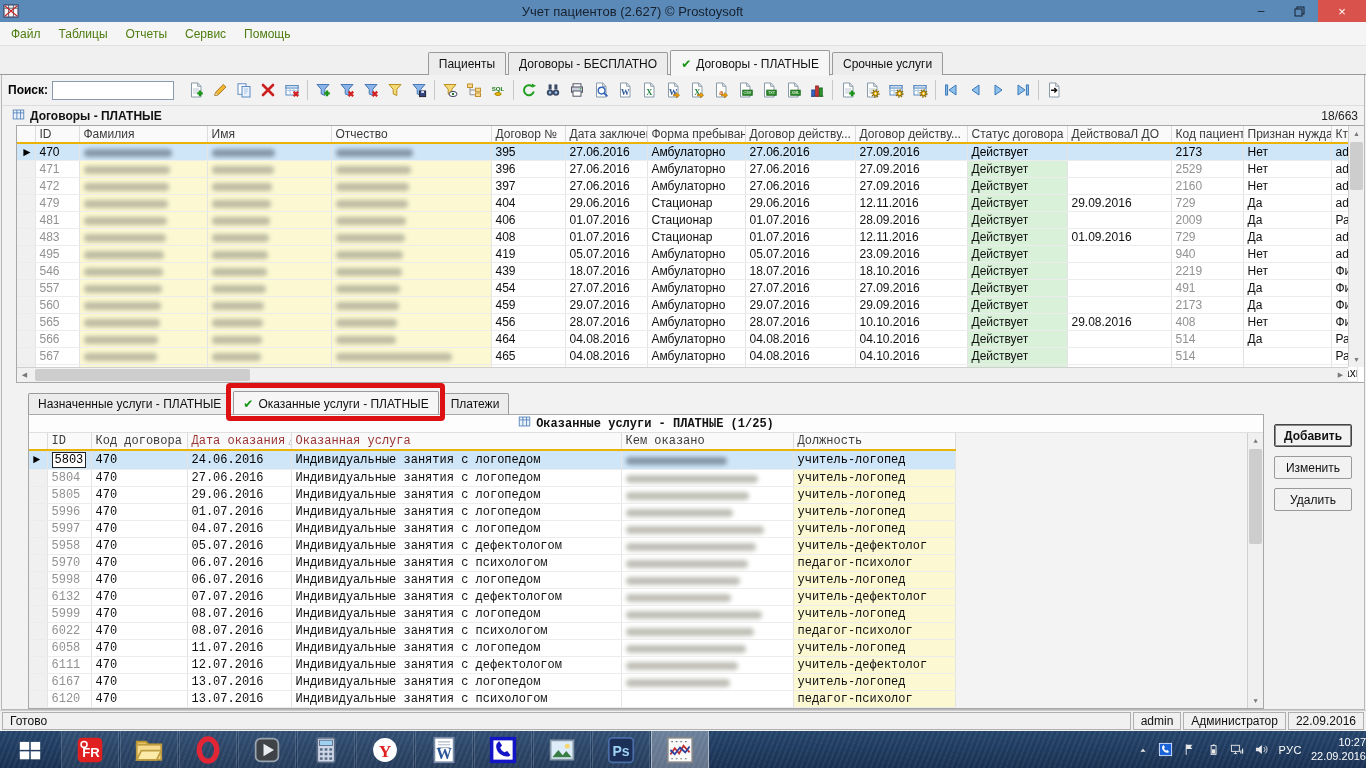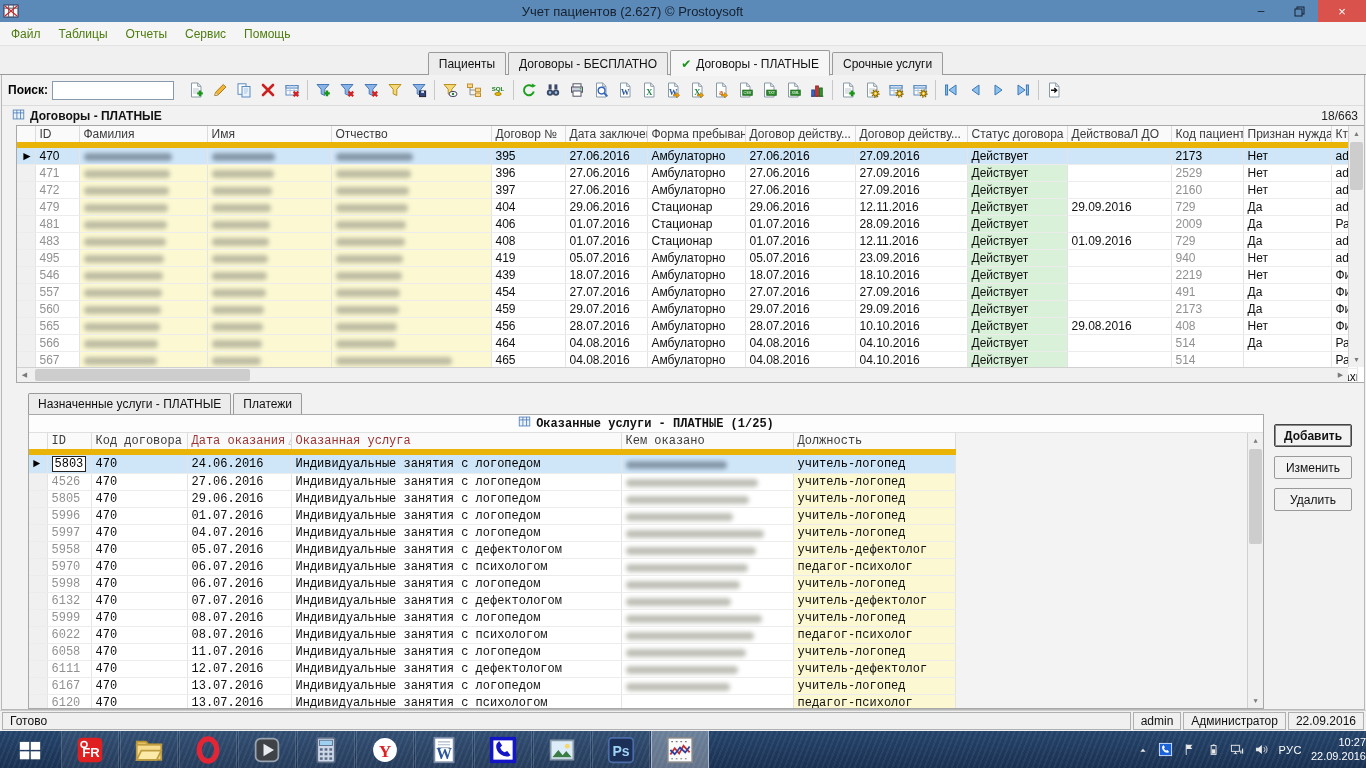--- a/index.html
+++ b/index.html
@@ -37,21 +37,21 @@
 
   
   .caption-row{height:19px;display:flex;align-items:center;padding:0 6px 0 10px;flex:0 0 auto;}
   .caption-row b{margin-left:5px;font-size:12px;}
   .caption-row .counter{margin-left:auto;color:#222;}
 
   
   .topgrid-wrap{height:258px;margin-left:14px;position:relative;background:#fff;border:1px solid #a8a8a8;border-right:none;flex:0 0 auto;overflow:hidden;}
   table.grid{border-collapse:collapse;table-layout:fixed;background:#fff;}
   table.grid td,table.grid th{overflow:hidden;white-space:nowrap;padding:1px 4px;font-weight:normal;text-align:left;font-size:12px;height:16.5px;border-right:1px solid #e4e4e4;border-bottom:1px solid #ececec;}
-  table.grid th{background:#fafafa;color:#3c3c3c;border-bottom:6px solid #eab308;border-right:1px solid #dcdcdc;height:17px;}
+  table.grid th{background:#fafafa;color:#3c3c3c;border-bottom:2px solid #eab308;border-right:1px solid #dcdcdc;height:17px;}
   td.sel,th.sel{background:#f0f0f0;border-right:1px solid #c8c8c8;text-align:center;padding:0;color:#000;font-size:9px;}
   td.num{text-align:right;}
   td.dim{color:#919191;}
   tr.selected td{background:#cfe6f8;color:#000;}
   tr.selected td.dim{color:#000;}
   td.ycell{background:#fbf8d2;}
   td.gcell{background:#d9f1d9;}
   tr.selected td.ycell{background:#cfe6f8;}
   td.dcol{border-left:1px solid #4a4a4a;border-right:1px solid #4a4a4a;}
   .blur{height:8px;border-radius:4px;background:#8d8d7e;opacity:.55;filter:blur(2px);margin-top:2px;}
@@ -783,20 +783,21 @@
       </div>
       <div class="hscroll">
         <div class="arr left">◀</div>
         <div class="thumb"></div>
         <div class="arr right">▶</div>
       </div>
     </div>
 
     <div class="subtabs" id="subtabs">
         <span class="subtab">Назначенные услуги - ПЛАТНЫЕ</span>
+        <span class="subtab active"><span class="chk">✔</span>Оказанные услуги - ПЛАТНЫЕ<span class="red-annot"></span></span>
         <span class="subtab">Платежи</span>
       </div>
 
     <div class="bottom-row">
       <div class="svc-panel">
         <div class="svc-title">
           <span id="capicon2"><svg viewBox="0 0 16 16" width="13" height="13">
                 <rect x="1.5" y="2.5" width="13" height="11" fill="#eaf2fc" stroke="#4a7ab5"></rect>
                 <path d="M1.5 6h13M6 2.5v11M10.5 2.5v11" stroke="#4a7ab5"></path>
               </svg></span>
@@ -828,21 +829,21 @@
                 <td class="num">470</td>
                 <td class="num">24.06.2016</td>
                 <td>Индивидуальные занятия с логопедом</td>
                 <td>
                   <div class="blur" style="width:62%"></div>
                 </td>
                 <td class="ycell">учитель-логопед</td>
               </tr>
               <tr>
                 <td class="sel"></td>
-                <td class="num dim">4526</td>
+                <td class="num dim">5804</td>
                 <td class="num">470</td>
                 <td class="num">27.06.2016</td>
                 <td>Индивидуальные занятия с логопедом</td>
                 <td>
                   <div class="blur" style="width:81%"></div>
                 </td>
                 <td class="ycell">учитель-логопед</td>
               </tr>
               <tr>
                 <td class="sel"></td>

